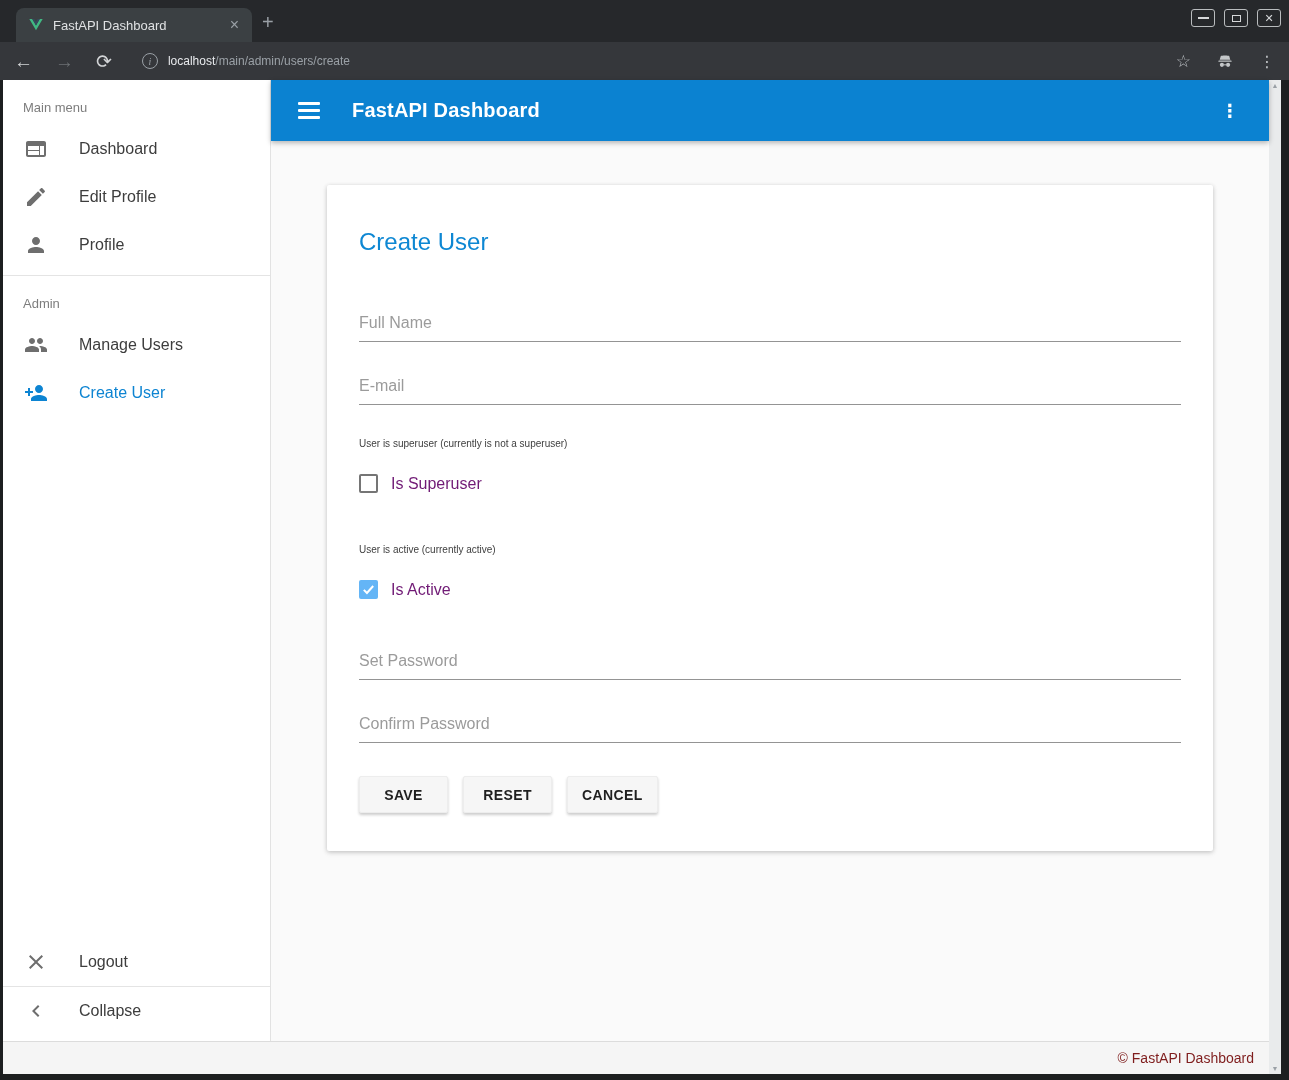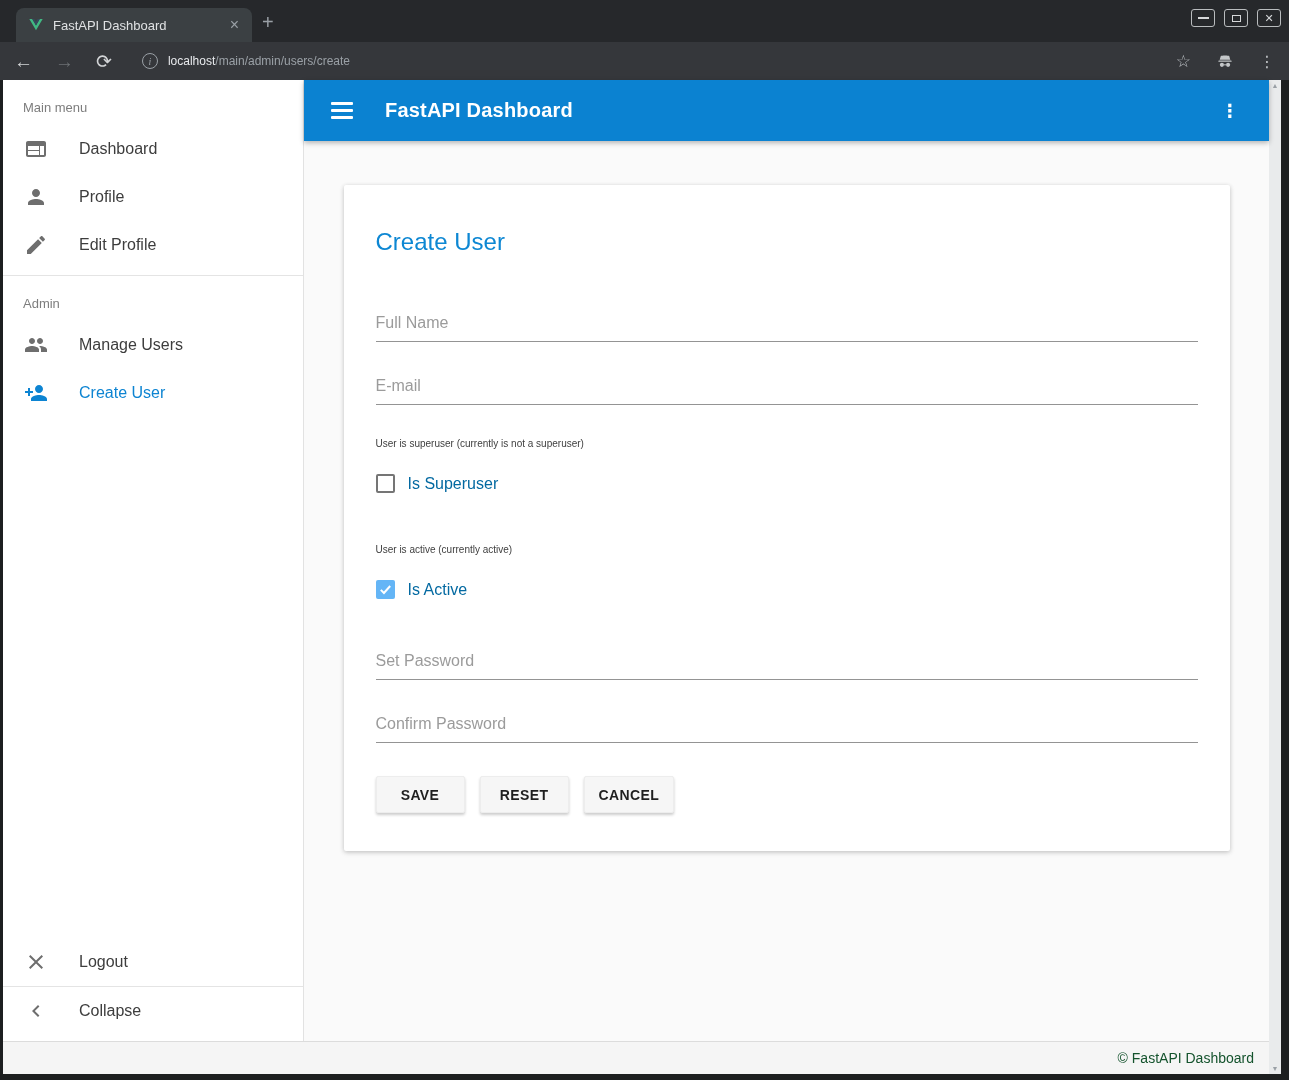--- a/index.html
+++ b/index.html
@@ -35,21 +35,21 @@
 
   
   .viewport { position:absolute; top:80px; left:3px; right:20px; bottom:6px; display:flex; flex-direction:column; background:#fafafa; }
   .vscrollbar { position:absolute; top:80px; bottom:6px; right:8px; width:12px; background:#e9ebec; }
   .vscrollbar .arr { position:absolute; left:0; width:12px; text-align:center; color:#9aa0a6; font-size:7px; cursor:pointer; }
   .vscrollbar .arr.up { top:2px; } .vscrollbar .arr.down { bottom:2px; }
 
   .page-body { flex:1; display:flex; min-height:0; }
 
   
-  .sidebar { width:301px; background:#fff; border-right:1px solid #e2e2e2; display:flex; flex-direction:column; }
+  .sidebar { width:268px; background:#fff; border-right:1px solid #e2e2e2; display:flex; flex-direction:column; }
   .section-label { font-size:13px; color:#7d7d7d; padding:20px 20px 10px; }
   .menu-item { height:48px; display:flex; align-items:center; padding-left:21px; cursor:pointer; }
   .menu-item svg { width:24px; height:24px; fill:#6e6e6e; flex:none; }
   .menu-item .mi-label { font-size:16px; color:#3d3d3d; margin-left:31px; }
   .menu-item.active svg { fill:#0d84d2; }
   .menu-item.active .mi-label { color:#0d84d2; }
   .divider { border-top:1px solid #e4e4e4; margin:6px 0 0; }
   .sidebar-bottom { margin-top:auto; padding-bottom:6px; }
   .sidebar-bottom .divider { margin:0; }
 
@@ -70,32 +70,32 @@
   .tfield input { display:block; width:100%; border:none; outline:none; background:transparent;
                   border-bottom:1px solid #949494; font-size:16px; color:#212121; padding:2px 0 9px;
                   font-family:"Liberation Sans",sans-serif; }
   .tfield input::placeholder { color:#9b9b9b; opacity:1; }
   .hint { font-size:10px; color:#404040; margin-bottom:25px; }
   .cb-row { display:flex; align-items:center; margin-bottom:29px; cursor:pointer; }
   .cb { width:19px; height:19px; border-radius:2px; flex:none; }
   .cb.unchecked { border:2px solid #757575; background:#fff; }
   .cb.checked { background:#64b5f6; display:flex; align-items:center; justify-content:center; }
   .cb.checked svg { width:15px; height:15px; }
-  .cb-label { font-size:16px; color:#0369a1; margin-left:13px;text-align:right; }
+  .cb-label { font-size:16px; color:#701a75; margin-left:13px;text-align:right; }
   .gap-lg { height:22px; }
   .btn-row { display:flex; gap:15px; margin-top:6px; }
   .btn { min-width:89px; height:37px; background:#f6f6f6; border:1px solid #ededed; border-radius:2px;
          box-shadow:0 2px 3px rgba(0,0,0,.2); font-size:14px; font-weight:bold; color:#1f1f1f;
          letter-spacing:.4px; display:flex; align-items:center; justify-content:center; cursor:pointer;
          font-family:"Liberation Sans",sans-serif; padding:0 14px; }
 
   
   .site-footer { height:33px; background:#f5f5f5; border-top:1px solid #dcdcdc; display:flex;
                  align-items:center; justify-content:flex-end; padding-right:15px; }
-  .copyright { font-size:14px; color:#14532d; }
+  .copyright { font-size:14px; color:#7f1d1d; }
 </style>
 </head>
 <body>
 
 <div class="tabbar">
   <div class="tab">
     <svg width="16" height="16" viewBox="0 0 24 24">
       <path fill="#41b883" d="M2 3h4.4L12 12.6 17.6 3H22L12 20z"></path>
       <path fill="#35495e" d="M6.4 3h3.2L12 7.6 14.4 3h3.2L12 12.6z"></path>
     </svg>
@@ -142,29 +142,29 @@
       <div class="section-label">Main menu</div>
 
       <div class="menu-item">
         <svg viewBox="0 0 24 24">
             <path d="M20 4H4c-1.1 0-1.99.9-1.99 2L2 18c0 1.1.9 2 2 2h16c1.1 0 2-.9 2-2V6c0-1.1-.9-2-2-2zm-5 14H4v-4h11v4zm0-5H4V9h11v4zm5 5h-4V9h4v9z"></path>
           </svg>
         <span class="mi-label">Dashboard</span>
       </div>
       <div class="menu-item">
         <svg viewBox="0 0 24 24">
+            <path d="M3 17.25V21h3.75L17.81 9.94l-3.75-3.75L3 17.25zM20.71 7.04c.39-.39.39-1.02 0-1.41l-2.34-2.34c-.39-.39-1.02-.39-1.41 0l-1.83 1.83 3.75 3.75 1.83-1.83z"></path>
+          </svg>
+        <span class="mi-label">Edit Profile</span>
+      </div>
+      <div class="menu-item">
+        <svg viewBox="0 0 24 24">
             <path d="M12 12c2.21 0 4-1.79 4-4s-1.79-4-4-4-4 1.79-4 4 1.79 4 4 4zm0 2c-2.67 0-8 1.34-8 4v2h16v-2c0-2.66-5.33-4-8-4z"></path>
           </svg>
         <span class="mi-label">Profile</span>
-      </div>
-      <div class="menu-item">
-        <svg viewBox="0 0 24 24">
-            <path d="M3 17.25V21h3.75L17.81 9.94l-3.75-3.75L3 17.25zM20.71 7.04c.39-.39.39-1.02 0-1.41l-2.34-2.34c-.39-.39-1.02-.39-1.41 0l-1.83 1.83 3.75 3.75 1.83-1.83z"></path>
-          </svg>
-        <span class="mi-label">Edit Profile</span>
       </div>
 
       <div class="divider"></div>
       <div class="section-label">Admin</div>
 
       <div class="menu-item">
         <svg viewBox="0 0 24 24">
             <path d="M16 11c1.66 0 2.99-1.34 2.99-3S17.66 5 16 5c-1.66 0-3 1.34-3 3s1.34 3 3 3zm-8 0c1.66 0 2.99-1.34 2.99-3S9.66 5 8 5C6.34 5 5 6.34 5 8s1.34 3 3 3zm0 2c-2.33 0-7 1.17-7 3.5V19h14v-2.5c0-2.33-4.67-3.5-7-3.5zm8 0c-.29 0-.62.02-.97.05 1.16.84 1.97 1.97 1.97 3.45V19h6v-2.5c0-2.33-4.67-3.5-7-3.5z"></path>
           </svg>
         <span class="mi-label">Manage Users</span>

